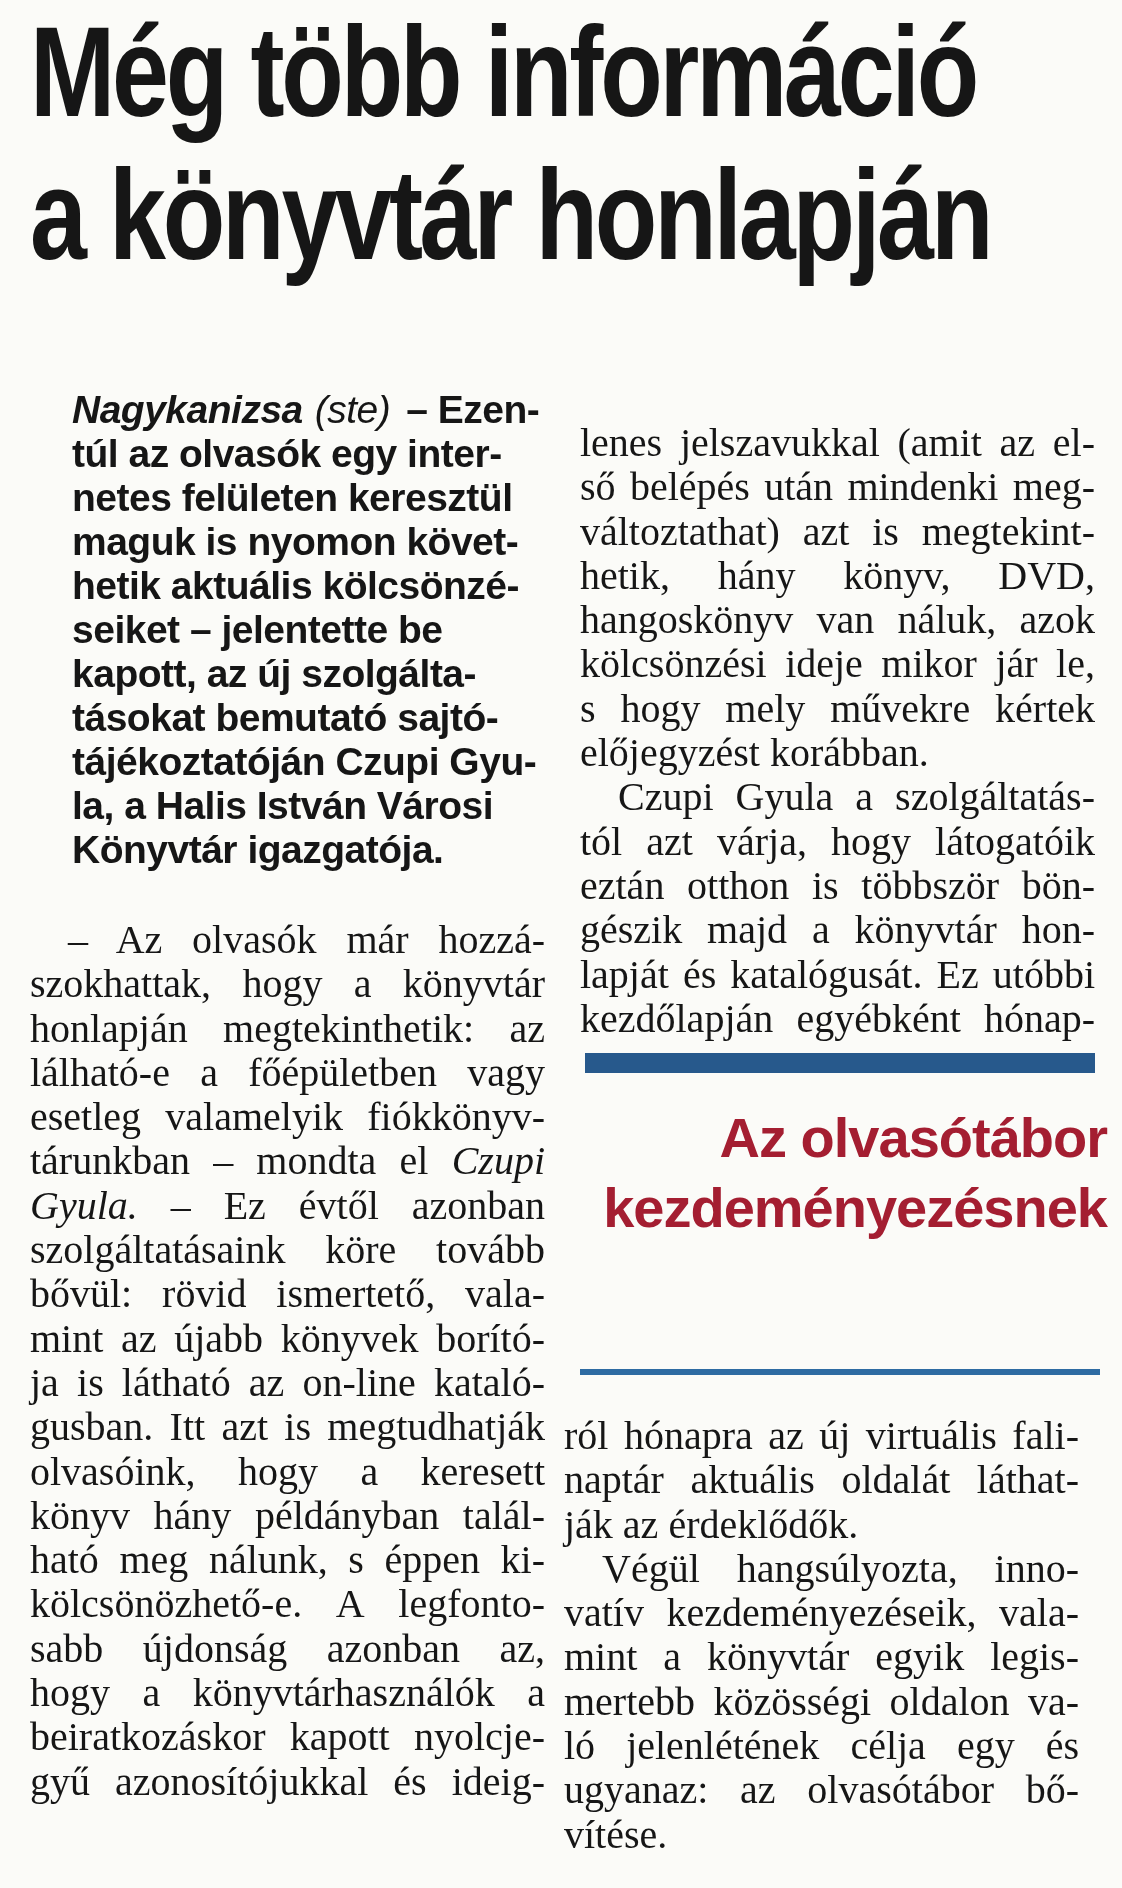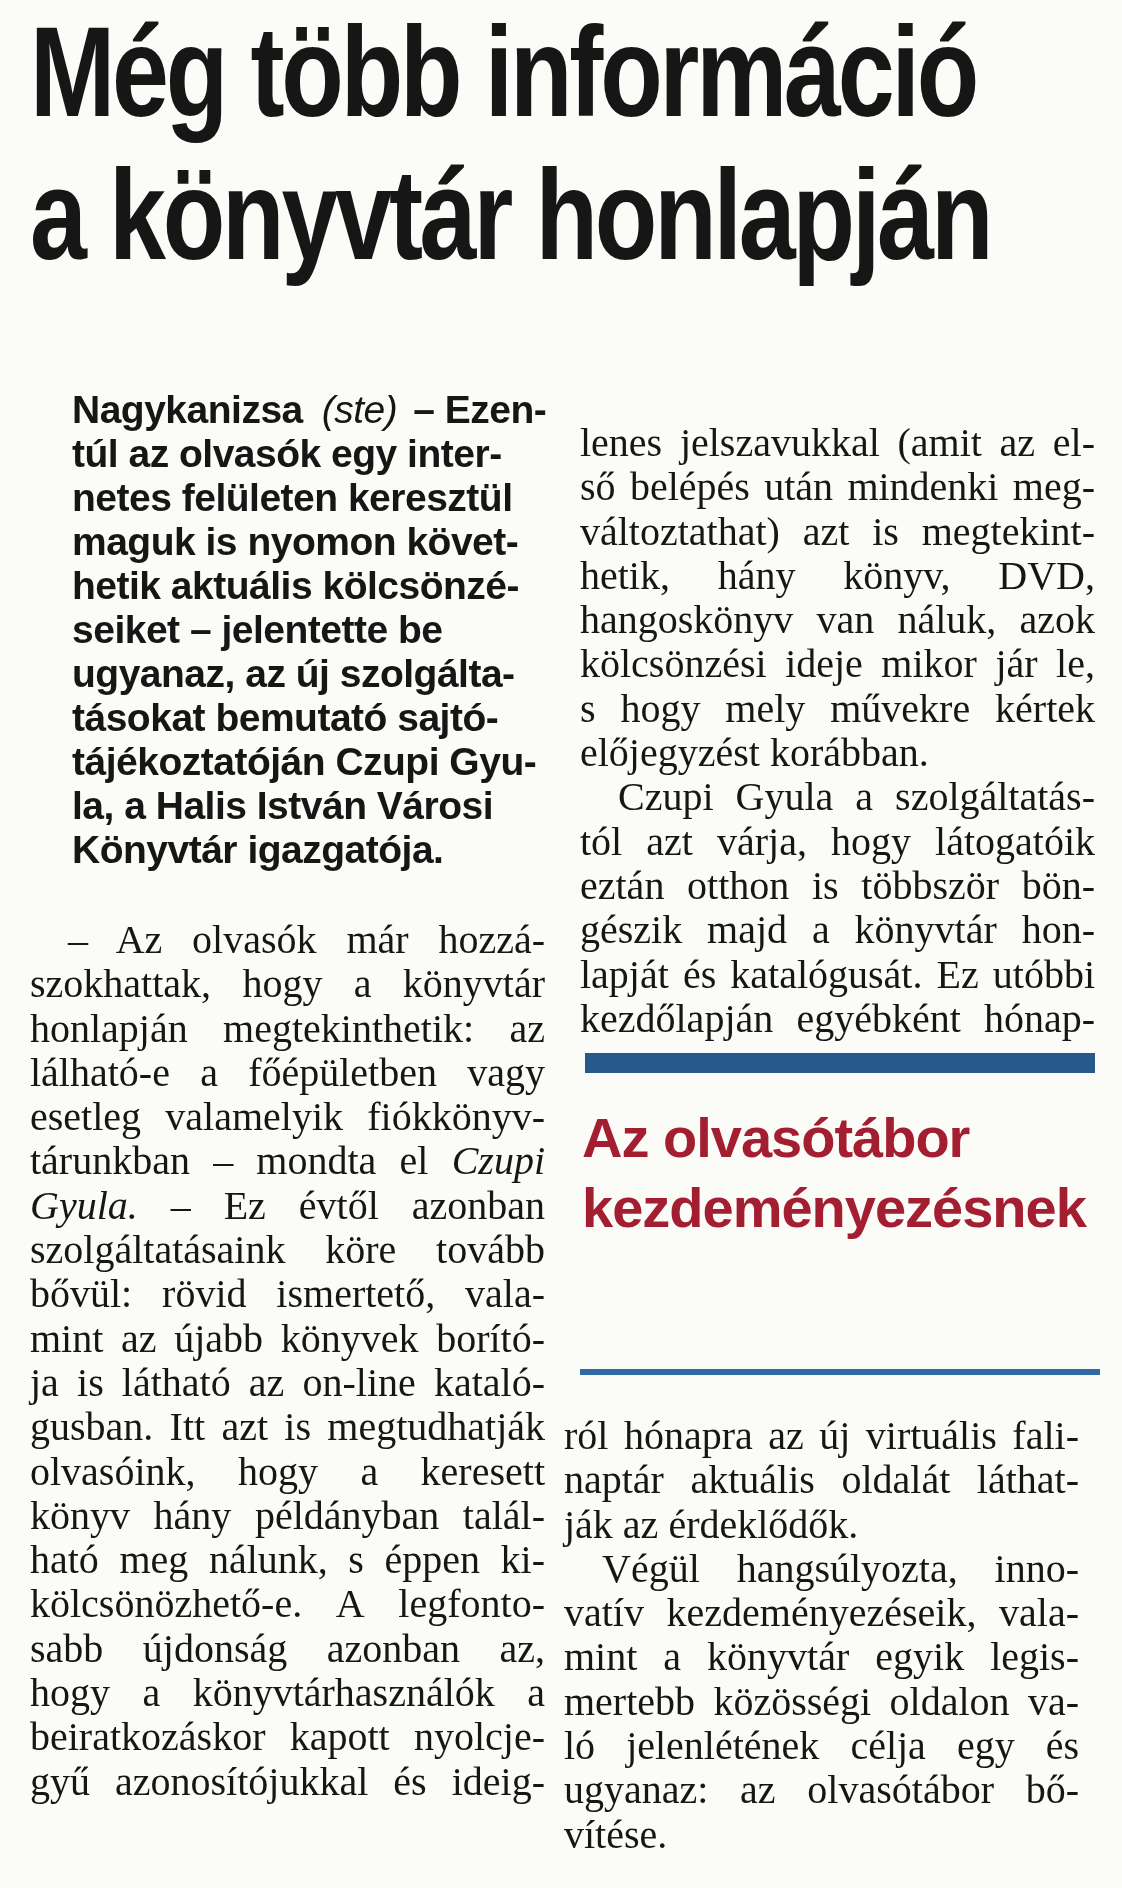--- a/index.html
+++ b/index.html
@@ -10,21 +10,21 @@
   .headline{position:absolute;left:30px;top:0;margin:0;
             font-family:"Liberation Sans",sans-serif;font-weight:700;
             font-size:128px;line-height:143px;letter-spacing:-4px;color:var(--ink,#161616);}
   .hl-line{display:block;white-space:nowrap;transform:scaleX(.8);transform-origin:0 50%;}
 
   
   .lead{position:absolute;left:72px;top:388px;width:448px;
         font-family:"Liberation Sans",sans-serif;font-weight:700;
         font-size:39px;line-height:44px;letter-spacing:-.5px;}
   .lead-line{text-align:left;white-space:nowrap;}
-  .loc{margin-right:19px;}
+  .loc{font-style:italic;margin-right:12px;}
   .byl{font-style:italic;font-weight:400;margin-right:16px;}
 
   
   .body{position:absolute;width:515px;
         font-family:"Liberation Serif",serif;font-size:40px;line-height:44.3px;}
   .jline{text-align:justify;text-align-last:justify;}
   .jline.noj{text-align-last:left;}
   .jline.ind{text-indent:38px;}
   .it{font-style:italic;}
   .body-left{left:30px;top:918px;}
@@ -32,41 +32,41 @@
   .body-r2{left:564px;top:1414px;}
 
   
   .rule{position:absolute;}
   .rule-thick{left:585px;top:1053px;width:510px;height:20px;background:var(--rule-blue,#27598c);}
   .rule-thin{left:580px;top:1369px;width:520px;height:6px;background:var(--rule-blue-thin,#2e6ba2);}
 
   
   .pull-quote{position:absolute;left:582px;top:1103px;width:525px;
               font-family:"Liberation Sans",sans-serif;font-weight:700;
-              font-size:56px;line-height:70px;letter-spacing:-1px;color:var(--quote-red,#a41e31);}
+              font-size:56px;line-height:70px;letter-spacing:-1px;color:var(--quote-red,#a41e31);text-align:right;}
   .pq-line{white-space:nowrap;}
 </style>
 </head>
 <body>
 
 <div class="page">
 
   <h1 class="headline">
     <span class="hl-line">Még több információ</span>
     <span class="hl-line">a könyvtár honlapján</span>
   </h1>
 
   <div class="lead">
       <div class="lead-line"><span class="loc">Nagykanizsa</span><span class="byl">(ste)</span><span>– Ezen-</span></div>
       <div class="lead-line">túl az olvasók egy inter-</div>
       <div class="lead-line">netes felületen keresztül</div>
       <div class="lead-line">maguk is nyomon követ-</div>
       <div class="lead-line">hetik aktuális kölcsönzé-</div>
       <div class="lead-line">seiket – jelentette be</div>
-      <div class="lead-line">ugyanaz, az új szolgálta-</div>
+      <div class="lead-line">kapott, az új szolgálta-</div>
       <div class="lead-line">tásokat bemutató sajtó-</div>
       <div class="lead-line">tájékoztatóján Czupi Gyu-</div>
       <div class="lead-line">la, a Halis István Városi</div>
       <div class="lead-line">Könyvtár igazgatója.</div>
     </div>
 
   <div class="body body-left">
       <div class="jline ind">– Az olvasók már hozzá-</div>
       <div class="jline">szokhattak, hogy a könyvtár</div>
       <div class="jline">honlapján megtekinthetik: az</div>

